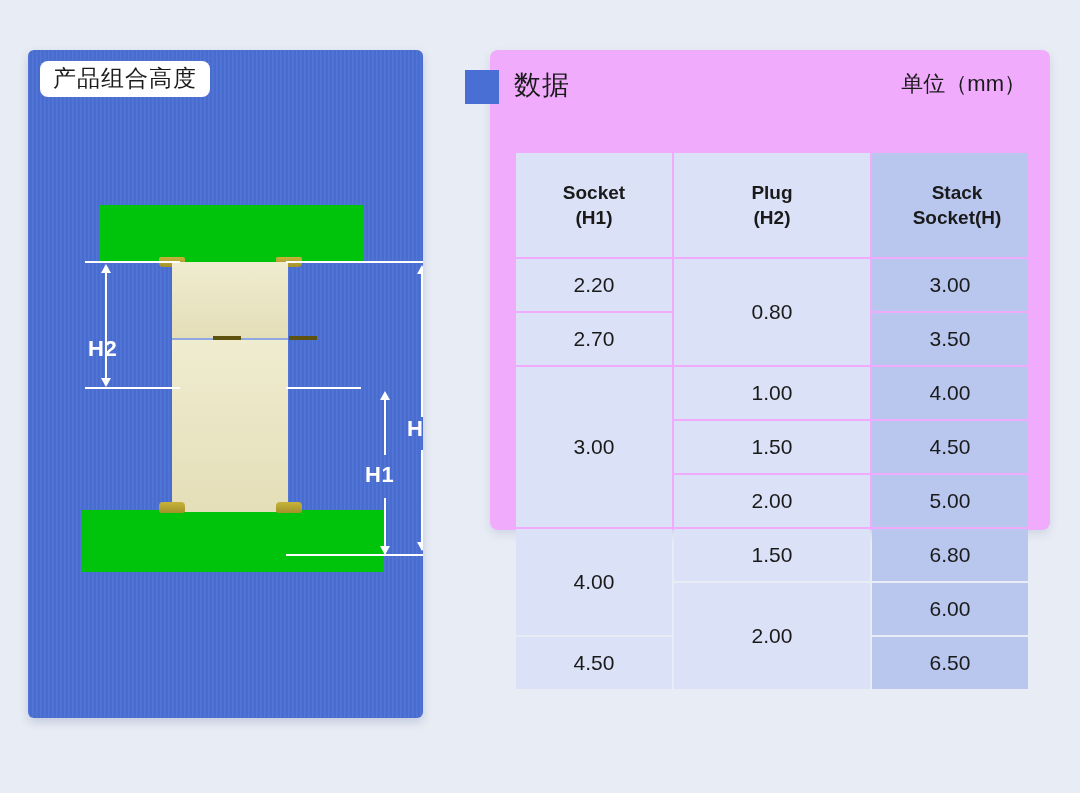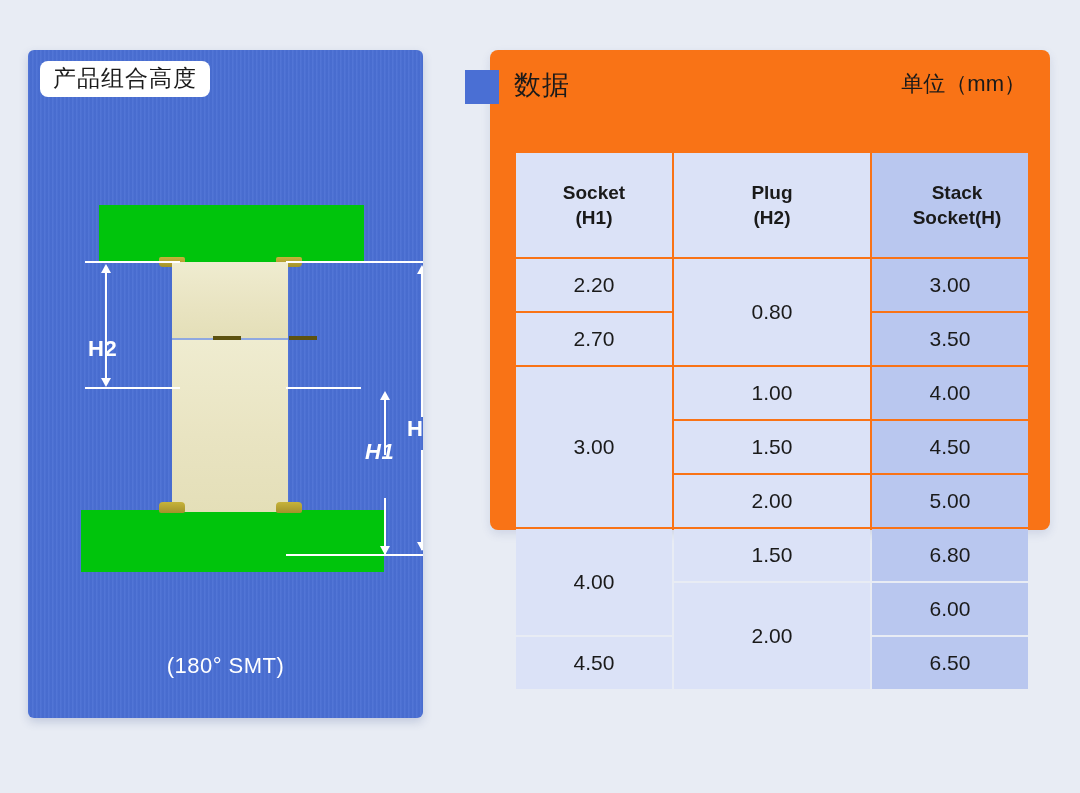--- a/index.html
+++ b/index.html
@@ -144,21 +144,21 @@
   #h2-arrow-top    { left: 73px; top: 214px; }
   #h2-arrow-bottom { left: 73px; top: 328px; }
   #h2-label { left: 60px; top: 288px; }
 
   
   #h1-ext-top    { left: 258px; top: 337px; width: 75px; }
   #h1-shaft-upper{ left: 356px; top: 343px; height: 62px; }
   #h1-shaft-lower{ left: 356px; top: 448px; height: 56px; }
   #h1-arrow-top    { left: 352px; top: 341px; }
   #h1-arrow-bottom { left: 352px; top: 496px; }
-  #h1-label { left: 337px; top: 391px; font-style: italic; }
+  #h1-label { left: 337px; top: 414px; }
 
   
   #h-ext-top    { left: 258px; top: 211px; width: 142px; }
   #h-ext-bottom { left: 258px; top: 504px; width: 142px; }
   #h-shaft-upper{ left: 393px; top: 217px; height: 150px; }
   #h-shaft-lower{ left: 393px; top: 400px; height: 100px; }
   #h-arrow-top    { left: 389px; top: 215px; }
   #h-arrow-bottom { left: 389px; top: 492px; }
   #h-label { left: 379px; top: 368px; }
 
@@ -175,21 +175,21 @@
     z-index: 5;
   }
 
   
   #data-card {
     position: absolute;
     left: 490px;
     top: 50px;
     width: 560px;
     height: 480px;
-    background: #f97316;
+    background: #f0abfc;
     border-radius: 8px;
     box-shadow: 0 4px 10px rgba(60,80,140,0.14);
   }
 
   #data-card-header {
     position: absolute;
     left: 0; top: 0;
     width: 560px; height: 68px;
   }
   #data-marker {
@@ -299,21 +299,20 @@
     <div class="ext-line" id="h-ext-top"></div>
     <div class="ext-line" id="h-ext-bottom"></div>
     <div class="dim-shaft" id="h-shaft-upper"></div>
     <div class="dim-shaft" id="h-shaft-lower"></div>
     <div class="arrow-up" id="h-arrow-top"></div>
     <div class="arrow-down" id="h-arrow-bottom"></div>
     <div class="dim-label" id="h-label">H</div>
   </div>
 
   <div id="diagram-caption">
-    <div>(180° SMT)</div>
   </div>
 </div>
 
 <div id="data-card">
 
   <div id="data-card-header">
     <div id="data-marker"></div>
     <div id="data-title">数据</div>
     <div id="unit-label">单位（mm）</div>
   </div>

